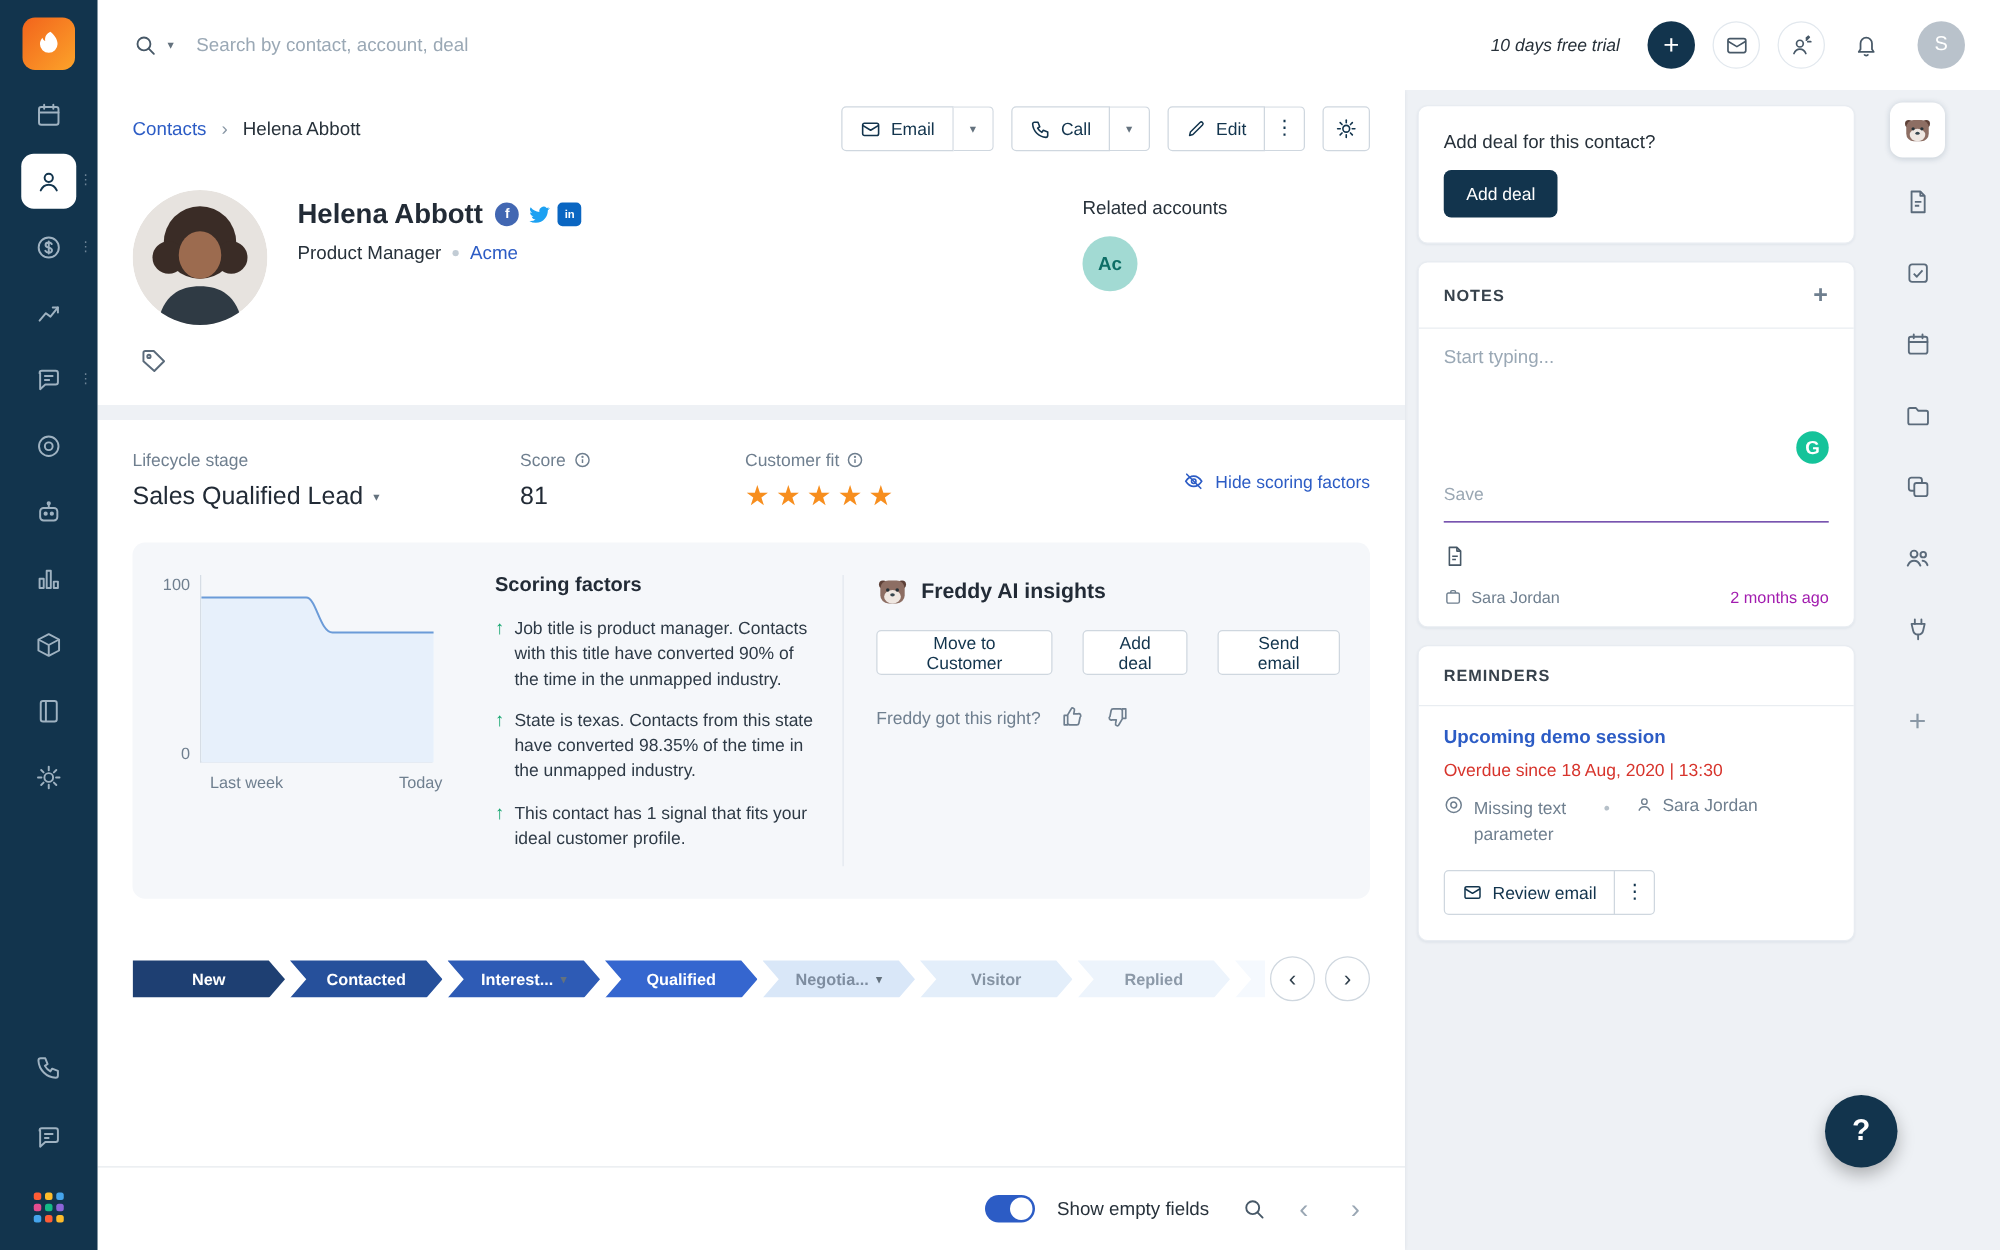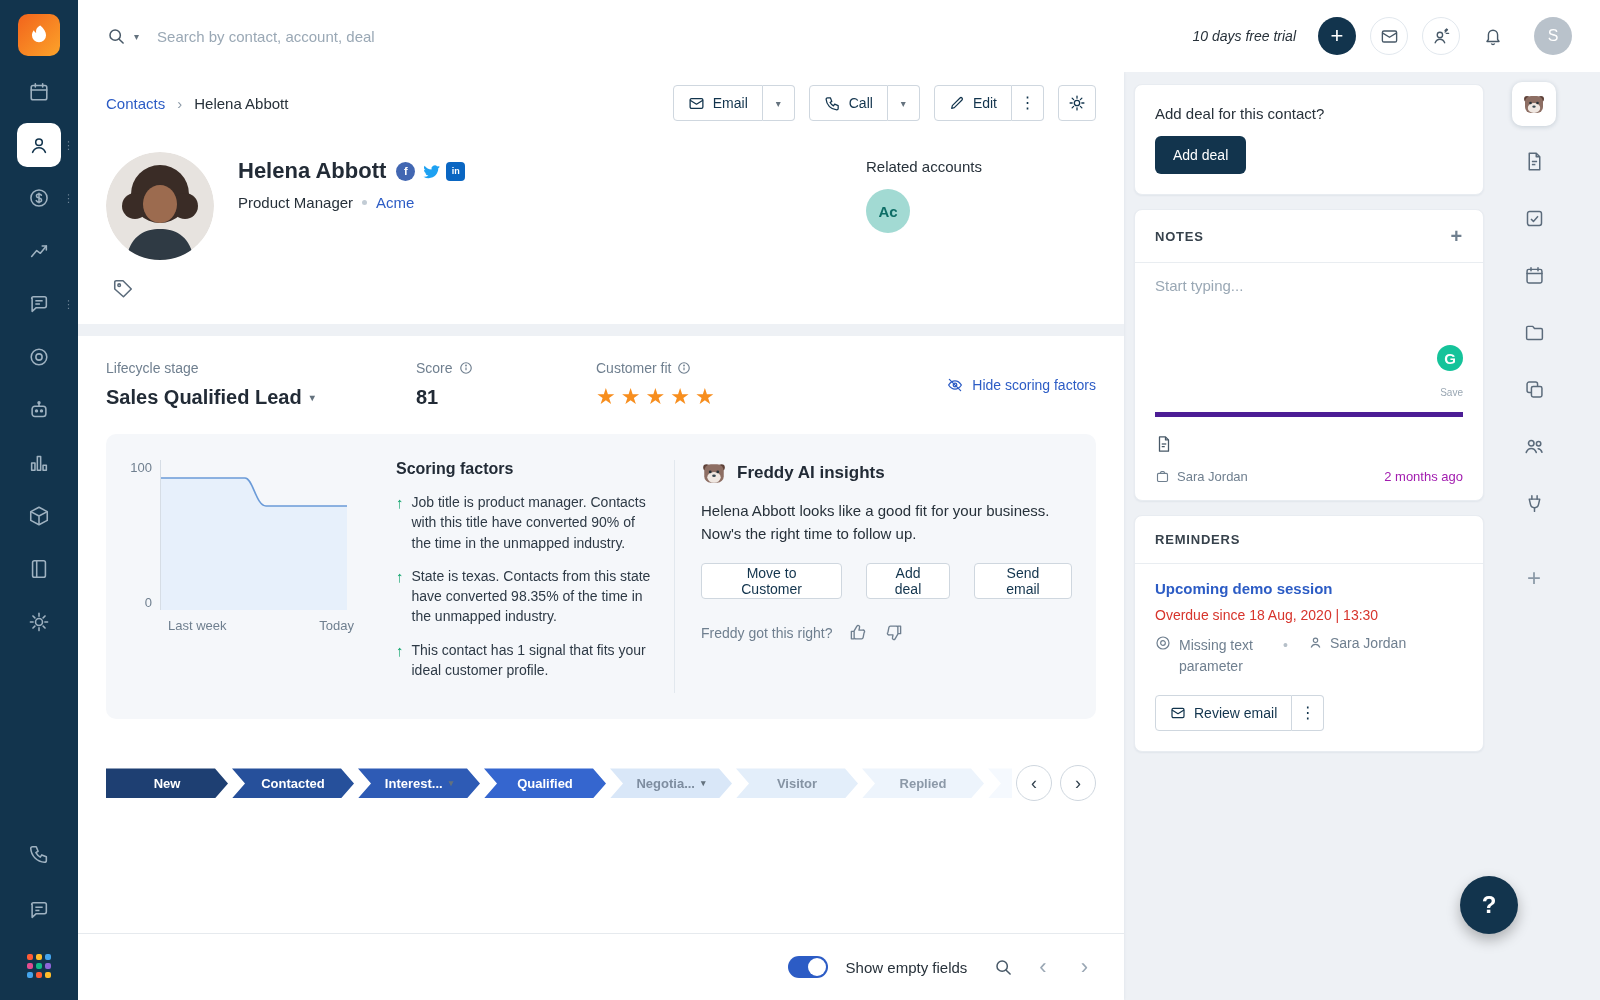--- a/index.html
+++ b/index.html
@@ -66,21 +66,21 @@
   .pills{display:flex;align-items:center;gap:12px;margin-left:92px}
   .pill{background:#e9edf2;border-radius:4px;padding:8px 16px;font-size:14px;color:#27313a;cursor:pointer}
   .add-tag{color:#8995a3;font-size:14px;margin-left:10px;cursor:pointer}
 
   .band{height:12px;background:#eef1f5;flex-shrink:0}
 
   .details{flex:1;display:flex;flex-direction:column;padding-top:24px;min-height:0}
   .lifecycle-row{display:flex;padding:0 28px;align-items:flex-start}
   .lc-group{margin-right:60px}
   .lc-group .lbl{font-size:14px;color:#6f7f8f;display:flex;align-items:center;gap:6px}
-  .lc-group .val{margin-top:10px;font-size:20px;font-weight:700;color:#222b36;display:flex;align-items:center;gap:8px;cursor:pointer}
+  .lc-group .val{margin-top:10px;font-size:20px;font-weight:400;color:#222b36;display:flex;align-items:center;gap:8px;cursor:pointer}
   .stars{margin-top:8px;font-size:22px;color:var(--star,#f78e1e);letter-spacing:5px}
   .hide-link{margin-left:auto;display:flex;align-items:center;gap:8px;color:#2c5cc5;font-size:14px;margin-top:16px;cursor:pointer}
 
   .scoring-panel{margin:24px 28px 0;background:#f5f7fa;border-radius:10px;padding:26px 24px;display:flex;flex-shrink:0}
   .chart-col{width:262px;flex-shrink:0}
   .chart-flex{display:flex}
   .ylabels{display:flex;flex-direction:column;justify-content:space-between;height:150px;width:30px;text-align:right;font-size:13px;color:#6f7f8f;padding-right:8px}
   .chartbox{width:186px;height:150px;border-left:1px solid #d6dde5;border-bottom:1px solid #d6dde5}
   .xlabels{display:flex;justify-content:space-between;width:186px;margin-left:38px;margin-top:8px;font-size:13px;color:#6f7f8f}
   .factors-col{width:258px;margin-left:4px}
@@ -118,21 +118,21 @@
   .right-panel{position:absolute;left:1134px;top:84px;width:350px;display:flex;flex-direction:column;gap:14px;z-index:3}
   .card{background:#fff;border:1px solid #e8ecf1;border-radius:8px;box-shadow:0 1px 2px rgba(18,52,77,.06)}
   .adddeal{padding:20px}
   .adddeal p{font-size:15px;color:#27313a}
   .btn-navy{margin-top:14px;background:#12344d;color:#fff;border:none;border-radius:6px;height:38px;padding:0 18px;font-size:14px;cursor:pointer;font-family:"Liberation Sans",sans-serif}
   .card-head{display:flex;align-items:center;justify-content:space-between;padding:16px 20px;border-bottom:1px solid #e9edf1;font-size:13px;letter-spacing:.8px;font-weight:700;color:#37424c}
   .head-plus{color:#6f7f8f;font-size:20px;cursor:pointer;line-height:1}
   .notes-body{padding:14px 20px 0}
   .note-input{position:relative;min-height:108px;font-size:15px;color:#9aa8b5;cursor:text}
   .gram{position:absolute;right:0;bottom:14px;width:26px;height:26px;border-radius:50%;background:var(--grammarly,#15c39a);color:#fff;font-size:15px;font-weight:700;display:flex;align-items:center;justify-content:center}
-  .save-row{text-align:right;color:#9aa7b3;font-size:10px;padding:2px 0 14px;border-bottom:5px solid #4c1d95;cursor:pointer}
+  .save-row{color:#9aa7b3;font-size:14px;padding:2px 0 14px;border-bottom:1px solid #4c1d95;cursor:pointer}
   .note-item{display:flex;gap:12px;padding:16px 0 4px;cursor:pointer}
   .note-item .nicon{color:#475867;flex-shrink:0;margin-top:2px}
   .note-text{font-size:14px;line-height:1.5;color:#27313a}
   .note-meta{display:flex;align-items:center;gap:7px;padding:12px 0 16px;color:#6f7f8f;font-size:13px}
   .note-meta .time{margin-left:auto;color:#a21caf}
   .rem-body{padding:16px 20px 20px}
   .rem-title{color:#2c5cc5;font-size:15px;font-weight:600;cursor:pointer}
   .rem-overdue{color:var(--danger,#d7342c);font-size:14px;margin-top:9px}
   .rem-row{display:flex;gap:8px;margin-top:12px;font-size:14px;color:#6f7f8f;align-items:flex-start}
   .warn-text{width:96px;line-height:1.5}
@@ -496,21 +496,20 @@
                 <circle cx="5" cy="7" r="3" fill="#5d4037"></circle>
                 <circle cx="19" cy="7" r="3" fill="#5d4037"></circle>
                 <rect x="3" y="4" width="18" height="17" rx="6" fill="#8d6e63"></rect>
                 <ellipse cx="12" cy="16" rx="6.2" ry="5" fill="#efe7e1"></ellipse>
                 <circle cx="8.5" cy="11" r="1.3" fill="#263238"></circle>
                 <circle cx="15.5" cy="11" r="1.3" fill="#263238"></circle>
                 <ellipse cx="12" cy="14.6" rx="1.7" ry="1.2" fill="#37474f"></ellipse>
               </svg>
             <span>Freddy AI insights</span>
           </div>
-          <p class="insight">Helena Abbott looks like a good fit for your business. Now's the right time to follow up.</p>
           <div class="freddy-actions">
             <button class="btn" style="border-radius:4px">Move to Customer</button>
             <button class="btn" style="border-radius:4px">Add deal</button>
             <button class="btn" style="border-radius:4px">Send email</button>
           </div>
           <div class="feedback">
             <span>Freddy got this right?</span>
             <svg class="thumb" width="19" height="19" viewBox="0 0 24 24" fill="none" stroke="currentColor" stroke-width="1.7" stroke-linejoin="round">
                 <path d="M3 10.5h3.5V20H3zM6.5 19l1.5 1h7.8a2 2 0 0 0 2-1.6l1.2-6A2 2 0 0 0 17 9h-4.4l.7-3.6A1.8 1.8 0 0 0 10 4L6.5 10z"></path>
               </svg>

